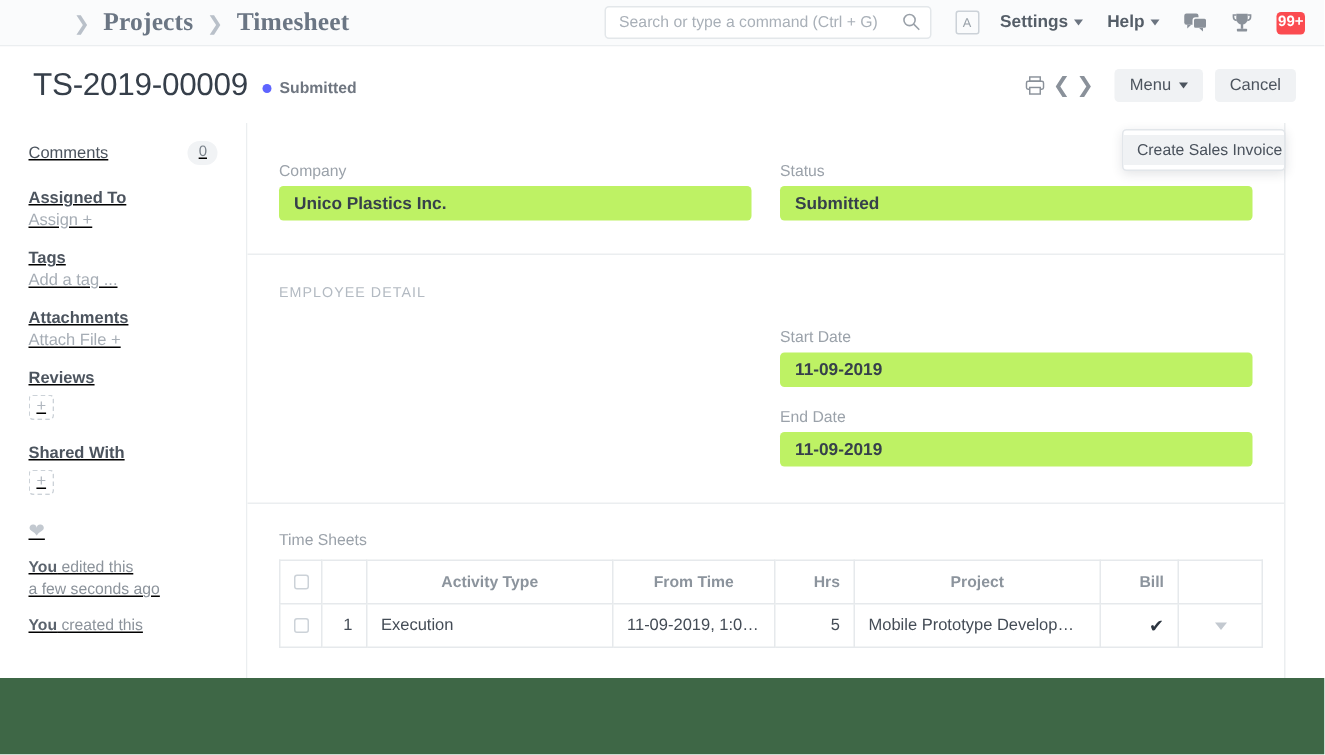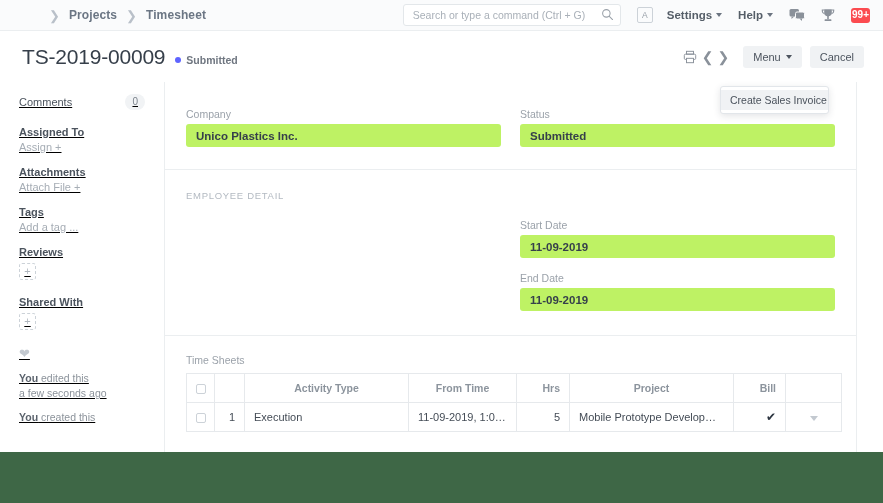--- a/index.html
+++ b/index.html
@@ -18,22 +18,22 @@
     background: #fafbfc;
     border-bottom: 1px solid #ebeef0;
     display: flex; align-items: center;
   }
   .breadcrumb { display: flex; align-items: center; padding-left: 40px; gap: 0px; }
   .bc-sep {
     color: #b9c0c9; font-size: 13px; line-height: 1;
     padding: 0 9px; font-weight: 400; user-select: none;
   }
   .bc-link {
-    color: #6b7684; font-size: 12px; font-weight: bold;
-    letter-spacing: .1px; text-decoration: none; white-space: nowrap;
+    color: #6b7684; font-size: 17px; font-weight: bold;
+    letter-spacing: .1px; text-decoration: none; white-space: nowrap; font-family: Liberation Serif, serif;
   }
   .nav-right {
     margin-left: auto; display: flex; align-items: center;
     padding-right: 13px; gap: 0;
   }
   .searchwrap { position: relative; margin-right: 16px; }
   .searchbox {
     width: 218px; height: 22px;
     border: 1px solid #e3e7ea; border-radius: 3px;
     background: #fff; font-size: 10.5px; color: #8d939b;
@@ -197,21 +197,21 @@
     width: 0; height: 0; border-left: 4px solid transparent;
     border-right: 4px solid transparent; border-top: 5px solid #c3c9d0;
     display: inline-block;
   }
 
   
   .gutter { flex: 1; background: #fff; }
 
   
   .dropdown {
-    position: absolute; top: 86px; left: 720px; width: 109px;
+    position: absolute; top: 86px; left: 748px; width: 109px;
     background: #fff; border: 1px solid #e2e6ea; border-radius: 3px;
     box-shadow: 0 2px 7px rgba(40,50,60,0.13); padding: 3px 0; z-index: 40;
   }
   .dd-item {
     font-size: 10.5px; color: #4a525c; padding: 4px 9px;
     white-space: nowrap; cursor: pointer; background: #f0f2f4;
   }
 
   
   .green-strip {
@@ -315,27 +315,27 @@
           <span class="sb-count">0</span>
         </div>
       </div>
 
       <div class="sb-block">
         <div class="sb-head">Assigned To</div>
         <div class="sb-sub">Assign +</div>
       </div>
 
       <div class="sb-block">
+        <div class="sb-head">Tags</div>
+        <div class="sb-sub">Add a tag ...</div>
+      </div>
+
+      <div class="sb-block">
         <div class="sb-head">Attachments</div>
         <div class="sb-sub">Attach File +</div>
-      </div>
-
-      <div class="sb-block">
-        <div class="sb-head">Tags</div>
-        <div class="sb-sub">Add a tag ...</div>
       </div>
 
       <div class="sb-block" style="margin-bottom:16px;">
         <div class="sb-head">Reviews</div>
         <div class="plus-box">+</div>
       </div>
 
       <div class="sb-block" style="margin-bottom:0;">
         <div class="sb-head">Shared With</div>
         <div class="plus-box">+</div>

